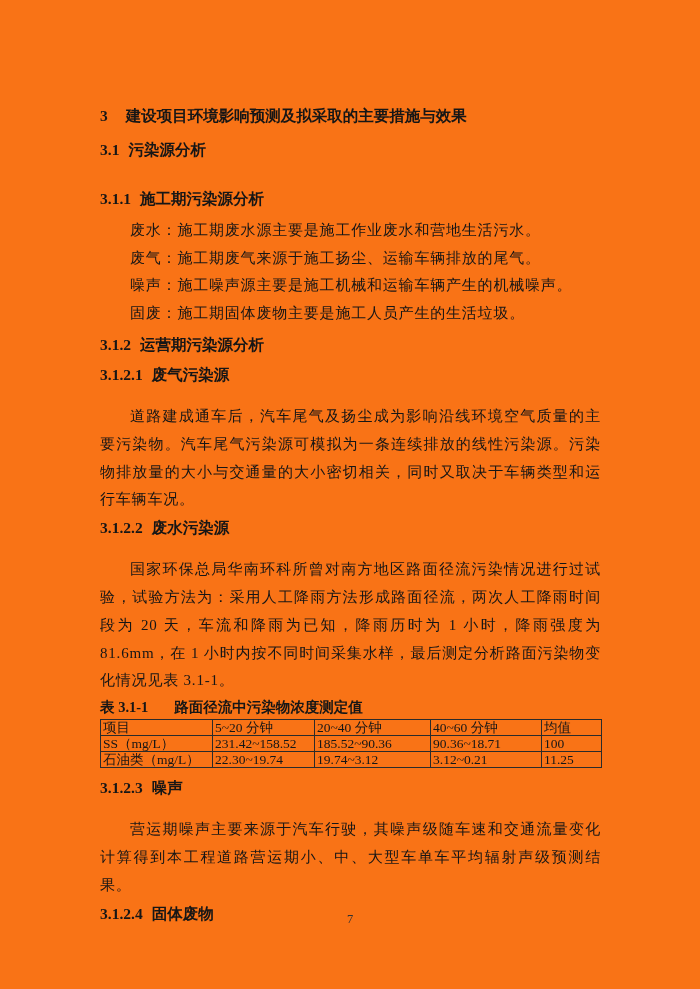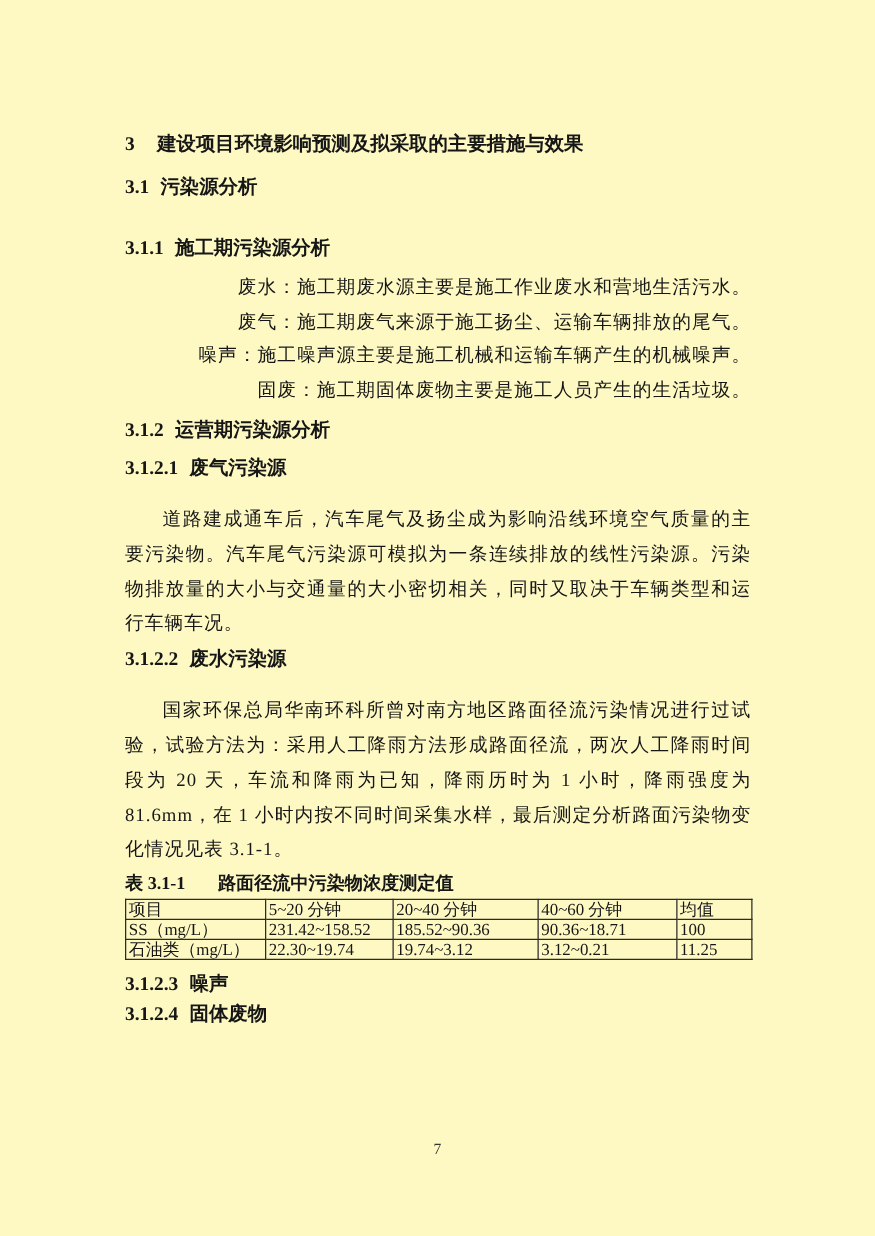--- a/index.html
+++ b/index.html
@@ -1,20 +1,20 @@
 <!DOCTYPE html>
 <html><head>
 <meta charset="utf-8">
 <style>
   html, body { margin: 0; padding: 0; background: #ffffff; }
   .page {
     position: relative;
     width: 700px;
     height: 989px;
-    background: #fef9c3;
+    background: #f97316;
     font-family: "Liberation Serif", "DejaVu Serif", serif;
     color: #161616;
     overflow: hidden;
   }
   .content {
     position: absolute;
     left: 100px;
     top: 104px;
     width: 501px;
   }
@@ -32,21 +32,20 @@
   .hnum { display: inline-block; }
   .h-chapter .hnum { margin-right: 18px; }
   .h-l2 .hnum, .h-l3 .hnum, .h-l4 .hnum { margin-right: 9px; }
   
   .item-line {
     font-size: 15px;
     line-height: 27.5px;
     margin: 0;
     text-indent: 2em;
     letter-spacing: 0.8px;
-    text-align: right;
   }
   .items { margin-bottom: 6px; }
   .para {
     font-size: 15px;
     line-height: 27.8px;
     margin: 16px 0 2px 0;
     text-indent: 2em;
     text-align: justify;
     text-justify: inter-character;
     letter-spacing: 0.8px;
@@ -155,19 +154,20 @@
           <td>22.30~19.74</td>
           <td>19.74~3.12</td>
           <td>3.12~0.21</td>
           <td>11.25</td>
         </tr>
       </tbody>
     </table>
 
     <p class="h-l4 h-after-table"><span class="hnum">3.1.2.3</span><span>噪声</span></p>
 
+    <p class="para">营运期噪声主要来源于汽车行驶，其噪声级随车速和交通流量变化计算得到本工程道路营运期小、中、大型车单车平均辐射声级预测结果。</p>
 
     <p class="h-l4"><span class="hnum">3.1.2.4</span><span>固体废物</span></p>
 
   </div>
 
   <div class="page-number">7</div>
 </div>
 
 </body></html>

